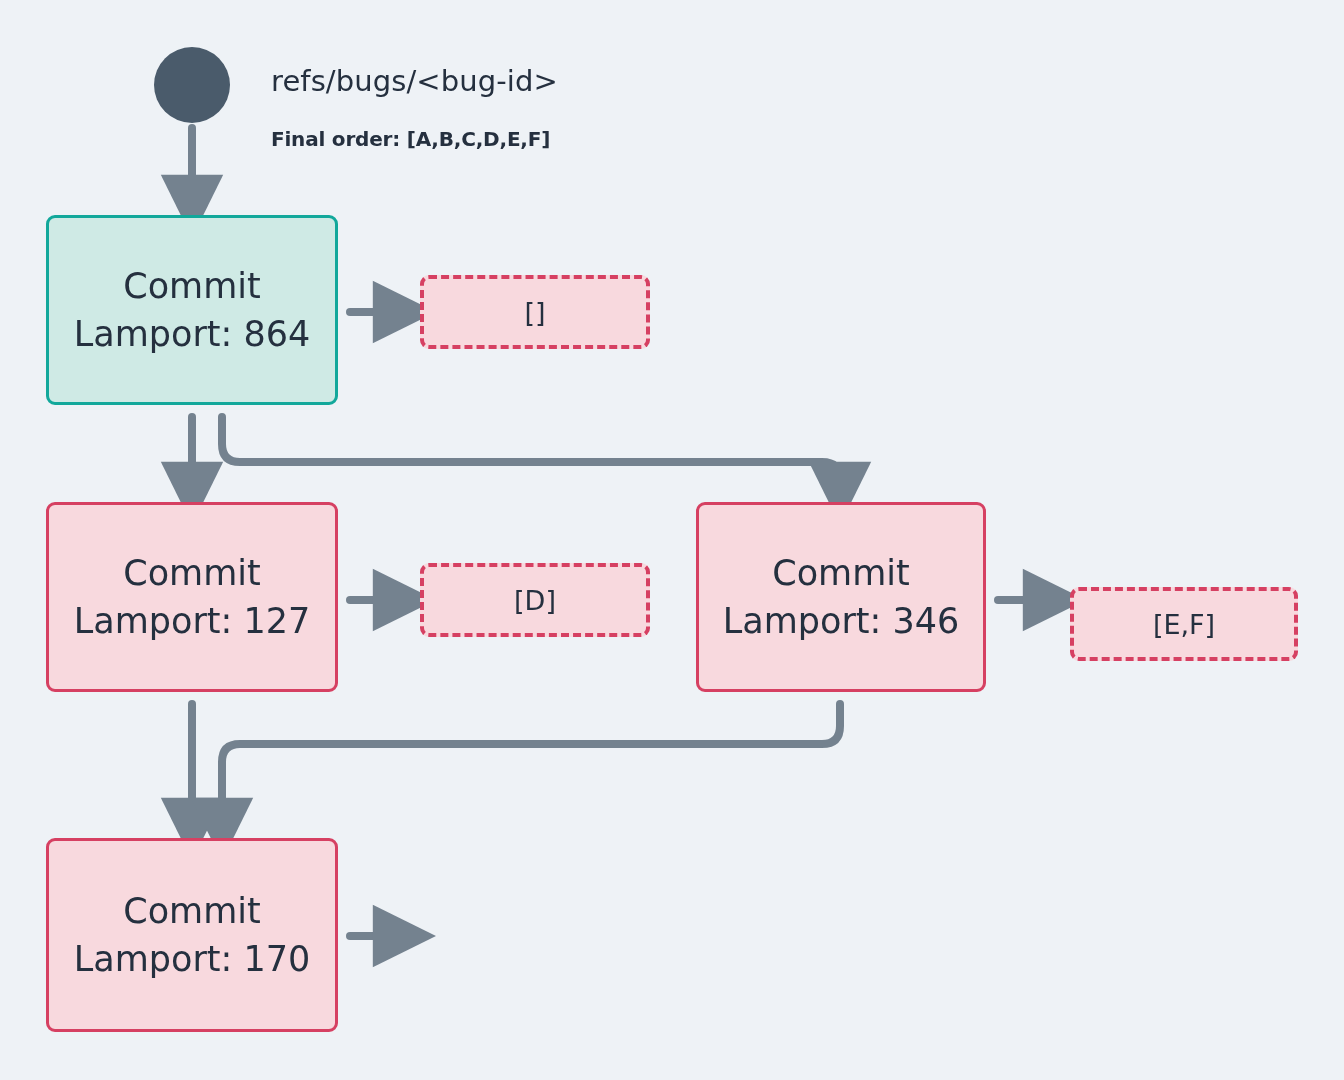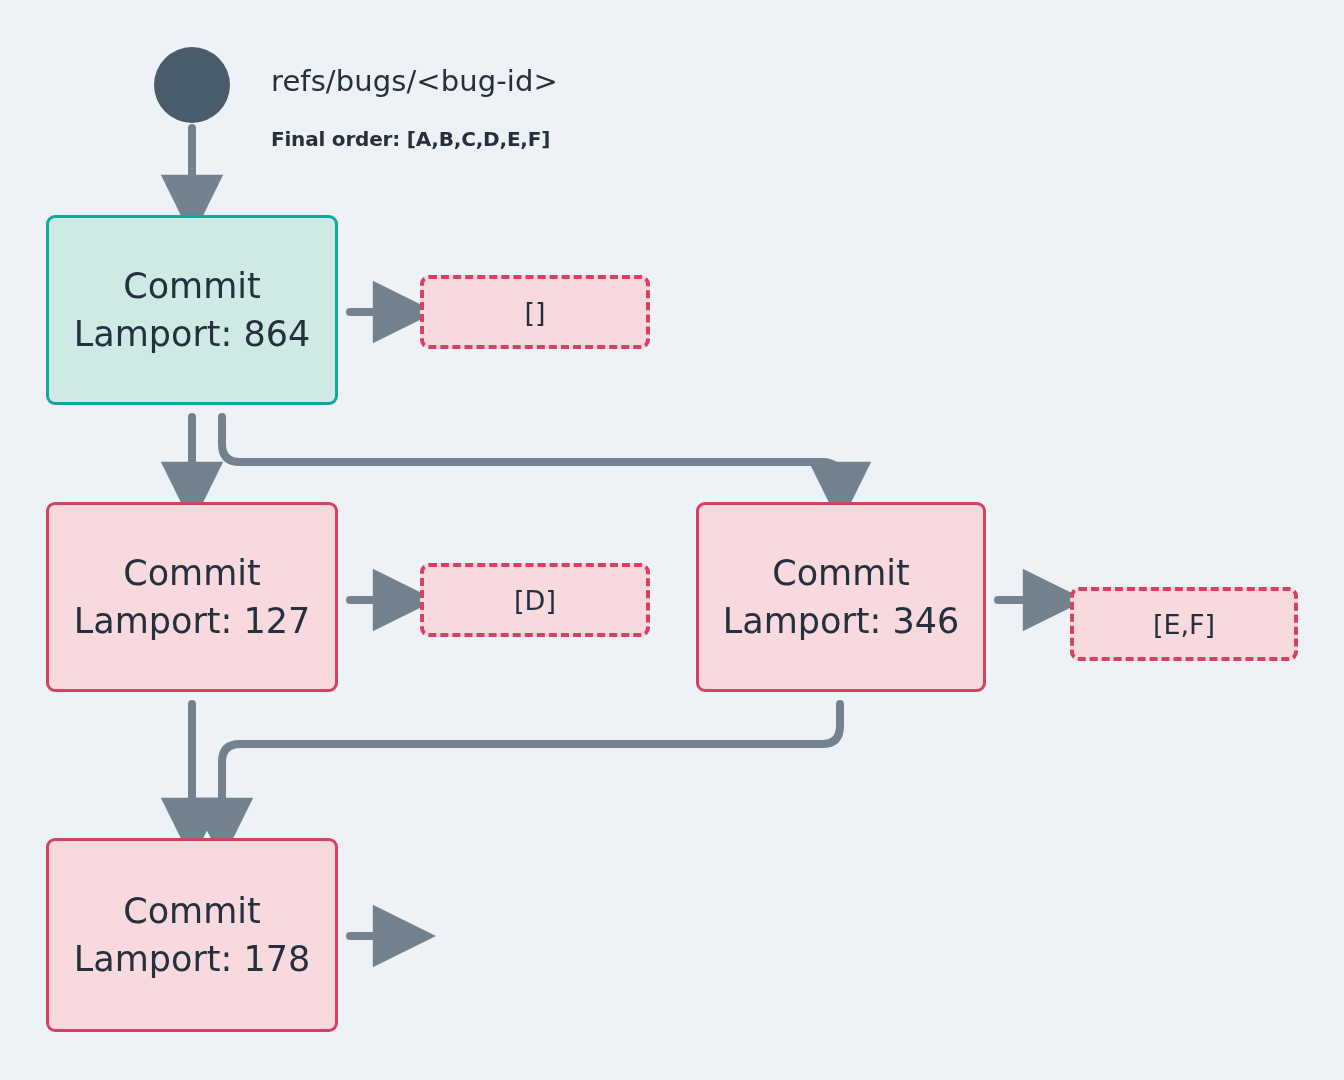--- a/index.html
+++ b/index.html
@@ -158,16 +158,16 @@
   <div class="payload" id="pay-246">[D]</div>
 
   <div class="node pink" id="node-537">
     <div class="line">Commit</div>
     <div class="line">Lamport: 346</div>
   </div>
   <div class="payload" id="pay-537">[E,F]</div>
 
   <div class="node pink" id="node-127">
     <div class="line">Commit</div>
-    <div class="line">Lamport: 178</div>
+    <div class="line">Lamport: 170</div>
   </div>
 
 </div>
 
 </body></html>

